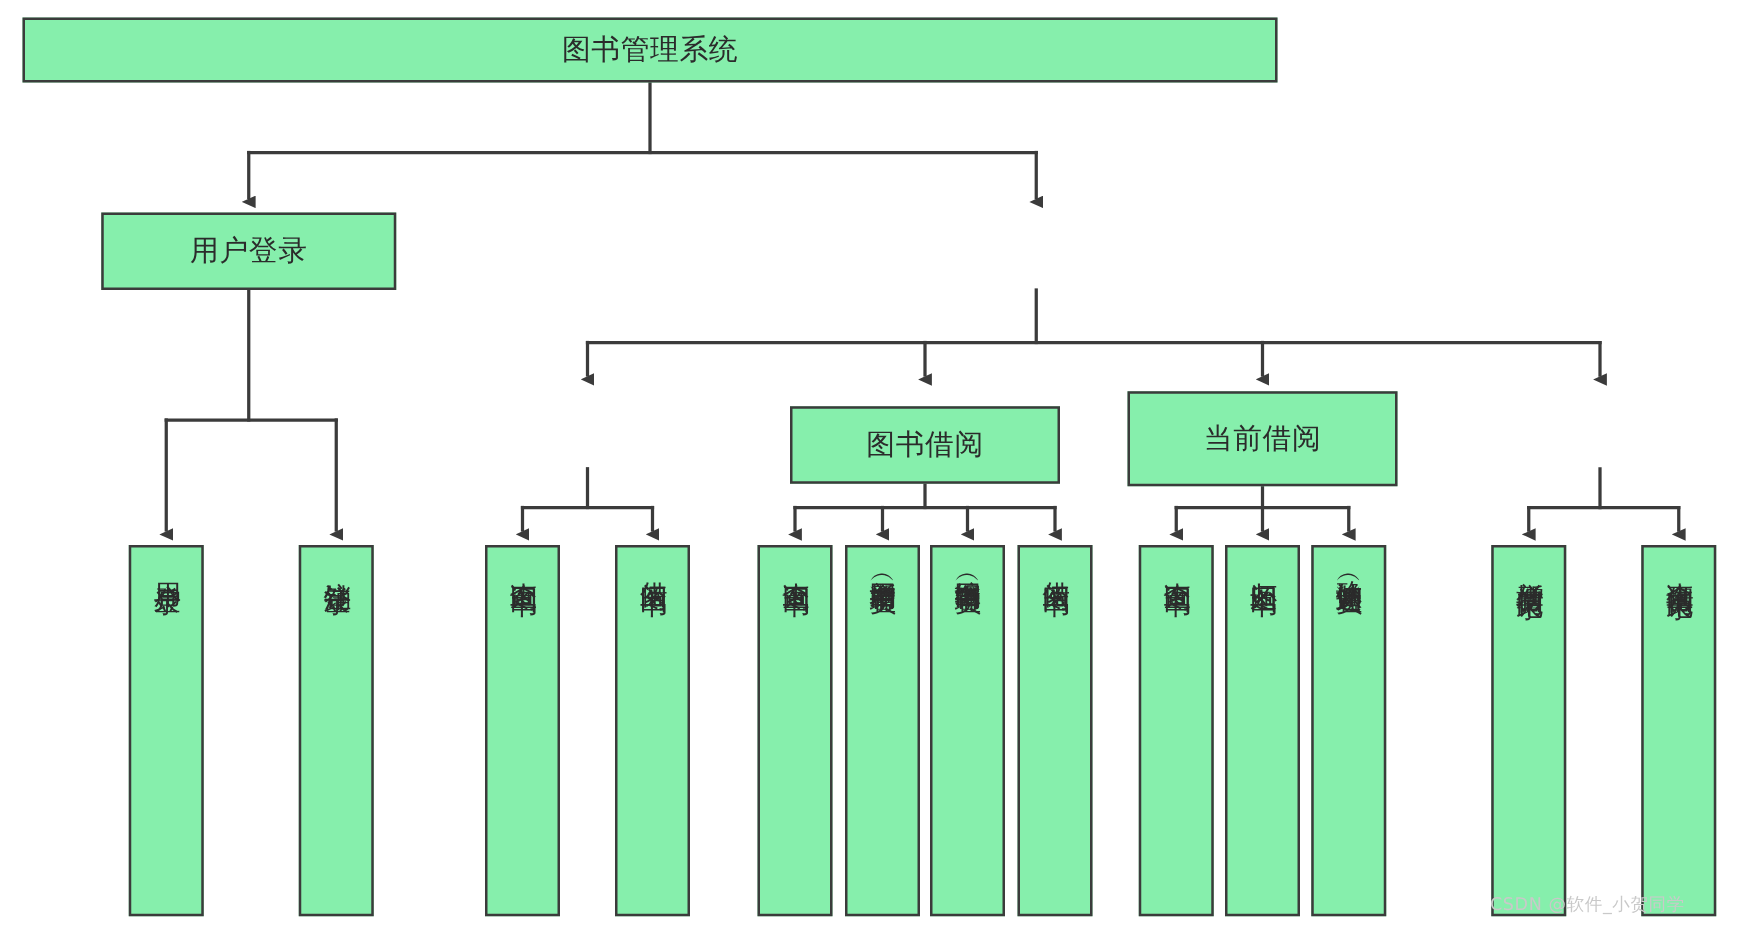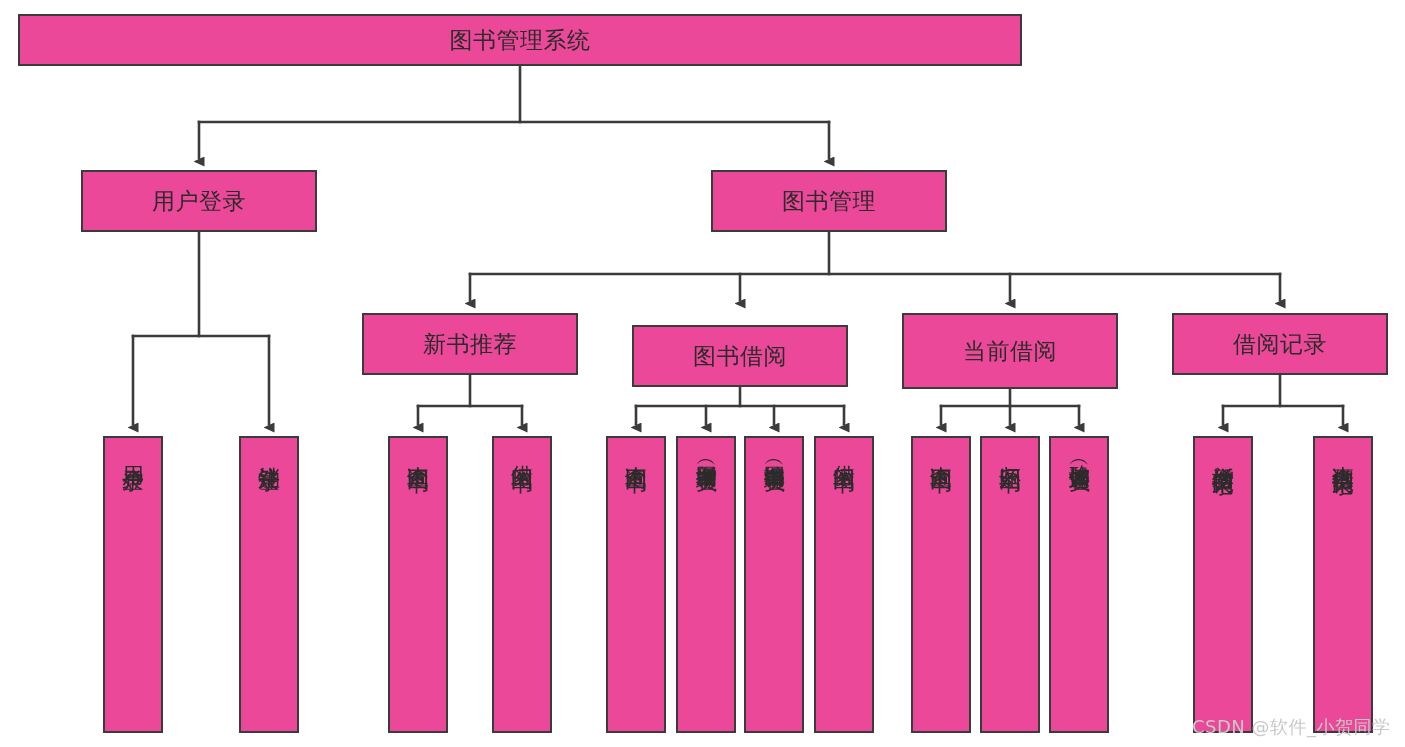--- a/index.html
+++ b/index.html
@@ -23,21 +23,21 @@
     left: 0;
     top: 0;
     width: 1405px;
     height: 747px;
     pointer-events: none;
   }
   .node {
     position: absolute;
     box-sizing: border-box;
     border: 2.5px solid #3b3b3b;
-    background: #ec4899;
+    background: #86efac;
     display: flex;
     align-items: center;
     justify-content: center;
     color: #2b2b2b;
   }
   .node .lbl {
     display: block;
     text-align: center;
     line-height: 1.05;
     letter-spacing: 0.5px;
@@ -64,21 +64,21 @@
     letter-spacing: 2px;
     white-space: nowrap;
   }
   .node.vert.tall .lbl {
     font-size: 21px;
     letter-spacing: 1px;
   }
   .watermark {
     position: absolute;
     color: #c9c9c9;
-    font-size: 18px;
+    font-size: 14px;
     white-space: nowrap;
     letter-spacing: 0.5px;
   }
 </style>
 </head>
 <body>
 
 <div id="canvas">
 
   <svg id="edges" viewBox="0 0 1405 747" xmlns="http://www.w3.org/2000/svg">
@@ -132,35 +132,26 @@
     </g>
   </svg>
 
   <div class="node horiz root" style="left:18px; top:14px; width:1004px; height:52px;">
     <span class="lbl">图书管理系统</span>
   </div>
 
   <div class="node horiz" style="left:81px; top:170px; width:236px; height:62px;">
     <span class="lbl">用户登录</span>
   </div>
-  <div class="node horiz" style="left:711px; top:170px; width:236px; height:62px;">
-    <span class="lbl">图书管理</span>
-  </div>
 
-  <div class="node horiz" style="left:362px; top:313px; width:216px; height:62px;">
-    <span class="lbl">新书推荐</span>
-  </div>
   <div class="node horiz" style="left:632px; top:325px; width:216px; height:62px;">
     <span class="lbl">图书借阅</span>
   </div>
   <div class="node horiz" style="left:902px; top:313px; width:216px; height:76px;">
     <span class="lbl">当前借阅</span>
-  </div>
-  <div class="node horiz" style="left:1172px; top:313px; width:216px; height:62px;">
-    <span class="lbl">借阅记录</span>
   </div>
 
   <div class="node vert" style="left:103px; top:436px; width:60px; height:297px;">
     <span class="lbl">用户登录</span>
   </div>
   <div class="node vert" style="left:239px; top:436px; width:60px; height:297px;">
     <span class="lbl">注销登录</span>
   </div>
 
   <div class="node vert" style="left:388px; top:436px; width:60px; height:297px;">

